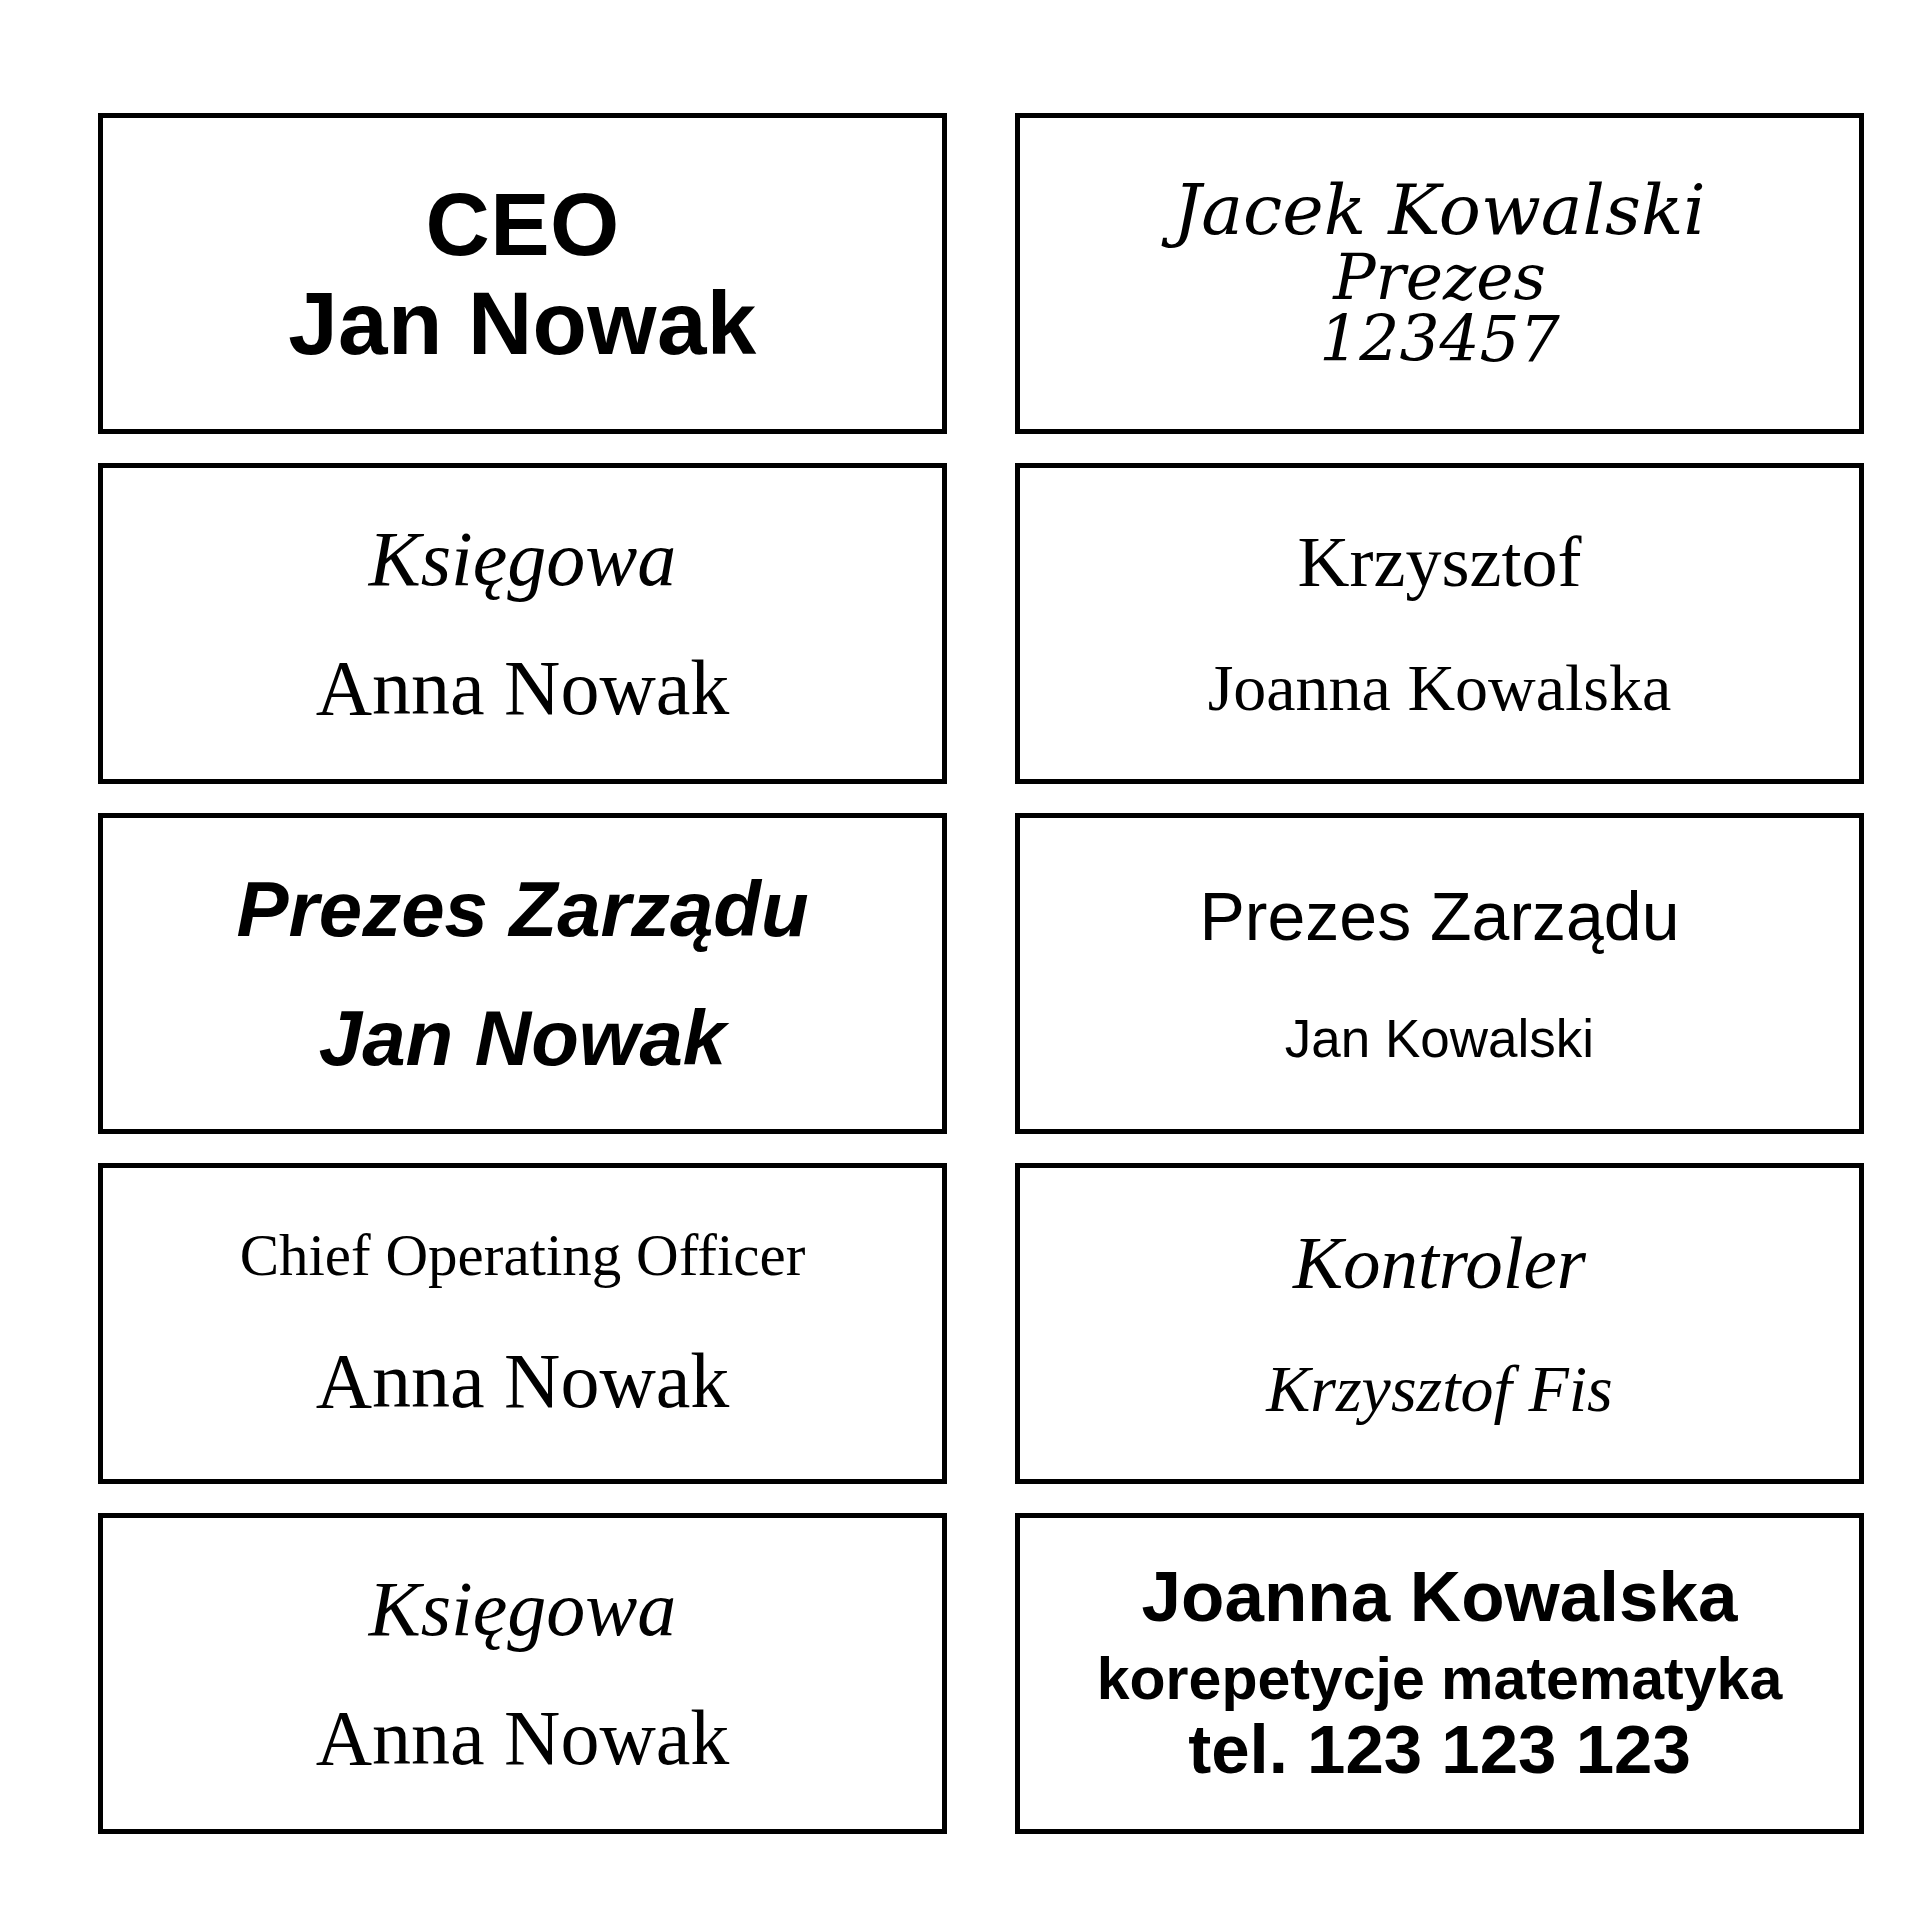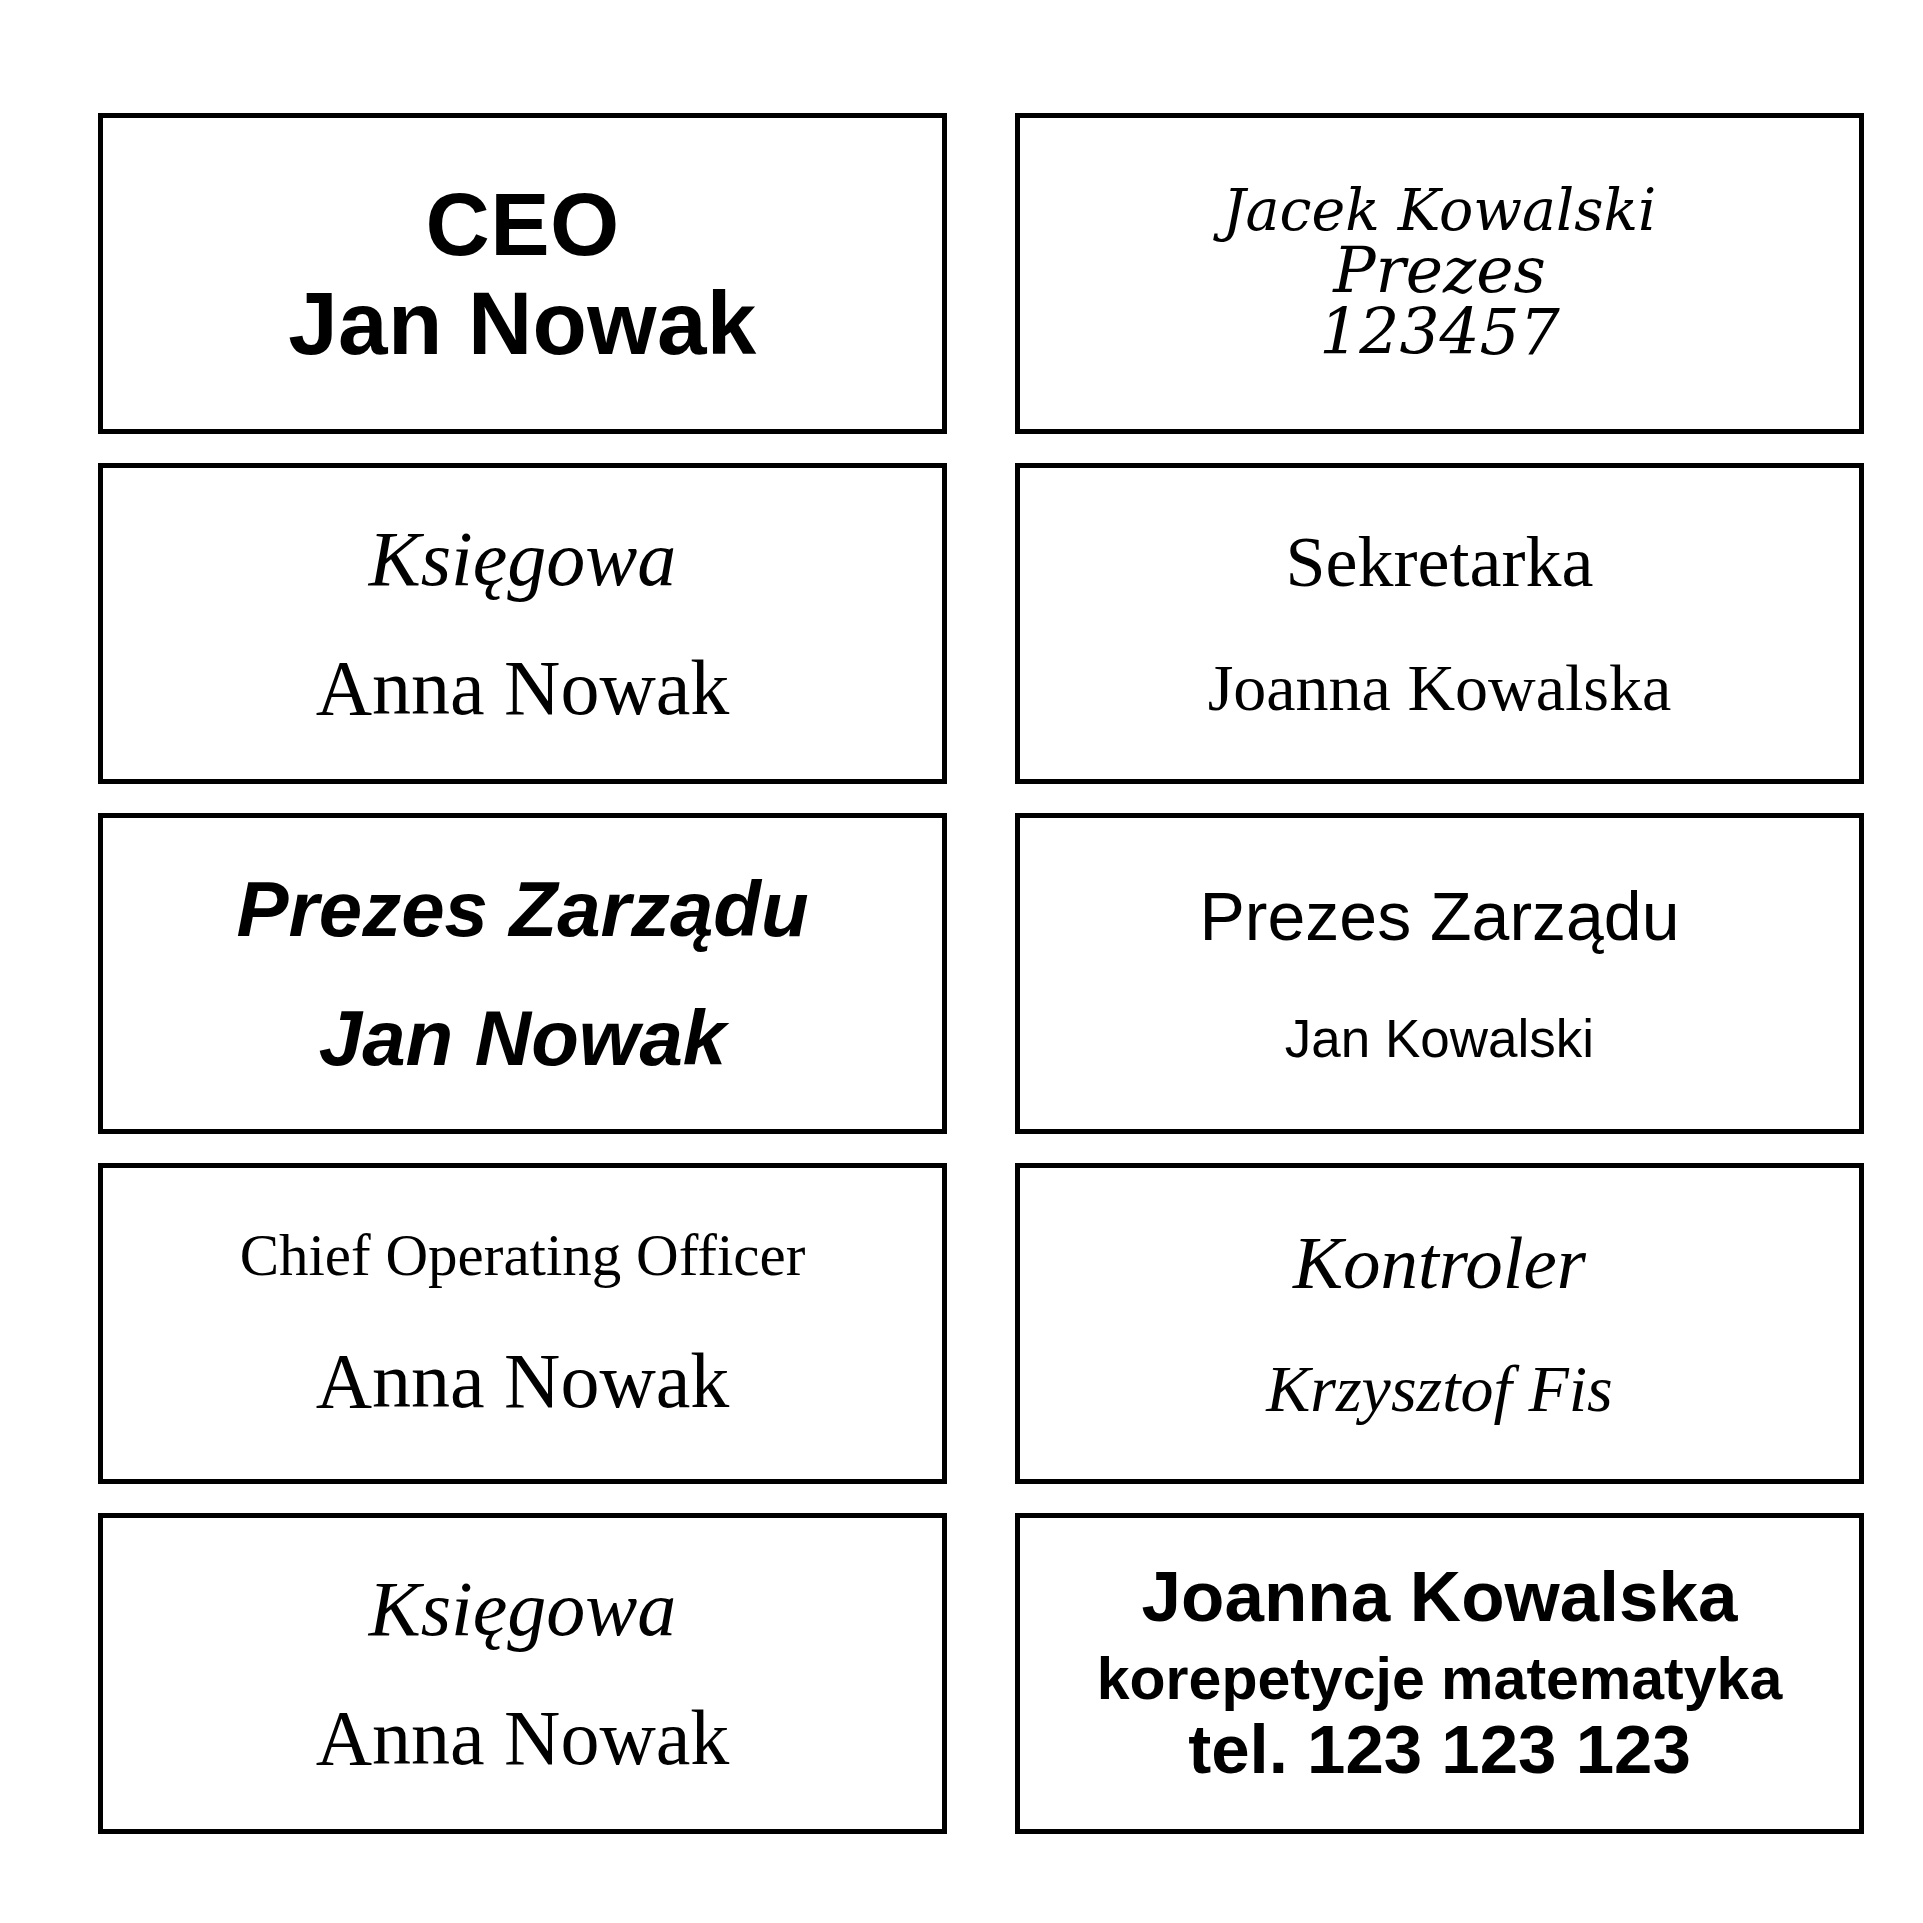--- a/index.html
+++ b/index.html
@@ -53,21 +53,21 @@
     white-space: nowrap;
   }
 
   
   .p1 .line { font-family: "Liberation Sans", sans-serif; font-weight: 700; letter-spacing: 0.4px; }
   .p1 .l1 { font-size: 89px; margin-bottom: 3px; }
   .p1 .l2 { font-size: 89px; }
 
   
   .p2 .line { font-family: "DejaVu Serif", "Liberation Serif", serif; font-style: italic; font-weight: 400; }
-  .p2 .l1 { font-size: 57px; }
+  .p2 .l1 { font-size: 70px; }
   .p2 .l2 { font-size: 63px; margin-top: -4.5px; }
   .p2 .l3 { font-size: 63px; margin-top: -6px; }
 
   
   .p3 { justify-content: space-evenly; }
   .p3 .line { font-family: "Liberation Serif", "DejaVu Serif", serif; }
   .p3 .l1 { font-size: 78px; font-style: italic; }
   .p3 .l2 { font-size: 78px; font-style: normal; }
 
   
@@ -128,21 +128,21 @@
       <span class="line l2">Prezes</span>
       <span class="line l3">123457</span>
     </div>
 
     <div class="plate p3">
       <span class="line l1">Księgowa</span>
       <span class="line l2">Anna Nowak</span>
     </div>
 
     <div class="plate p4">
-      <span class="line l1">Sekretarka</span>
+      <span class="line l1">Krzysztof</span>
       <span class="line l2">Joanna Kowalska</span>
     </div>
 
     <div class="plate p5">
       <span class="line l1">Prezes Zarządu</span>
       <span class="line l2">Jan Nowak</span>
     </div>
 
     <div class="plate p6">
       <span class="line l1">Prezes Zarządu</span>

